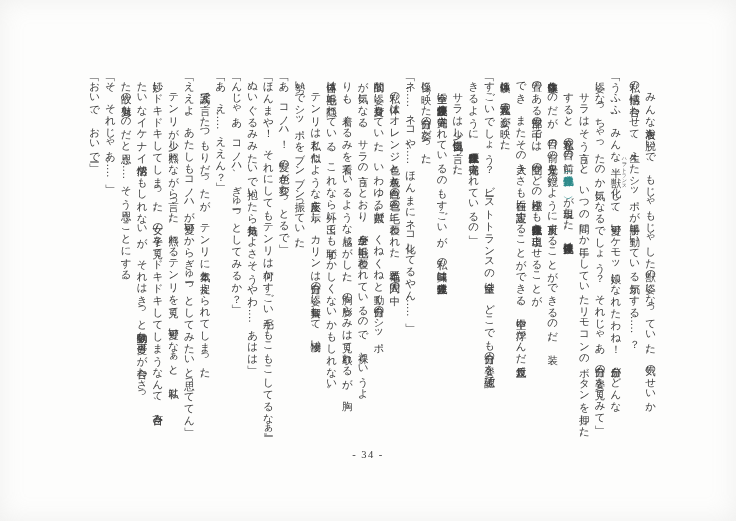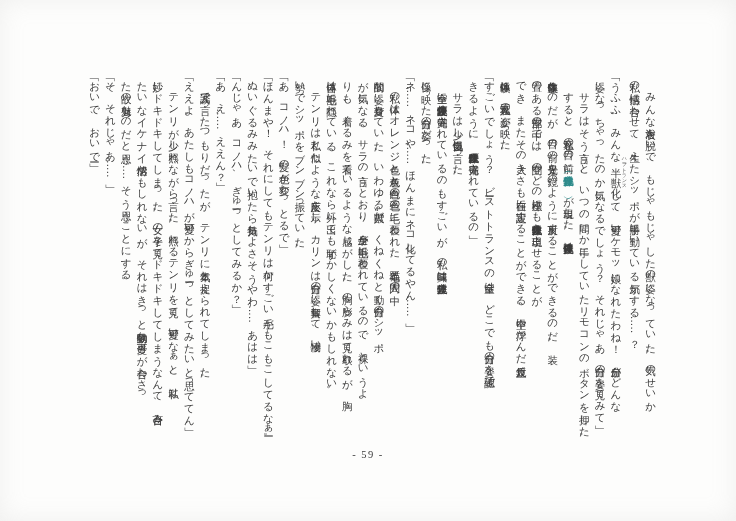--- a/index.html
+++ b/index.html
@@ -93,14 +93,14 @@
       <p class="line"><span>「あ、え……ええん？」</span></p>
       <p class="line indent"><span>冗談で言ったつもりだったが、テンリに本気と捉えられてしまった。</span></p>
       <p class="line"><span>「ええよ。あたしもコノハが可愛いからぎゅーっとしてみたいと思っててん」</span></p>
       <p class="line indent"><span>テンリが少し照れながら言った。照れるテンリを見て、可愛いなぁと、私は</span></p>
       <p class="line"><span>妙にドキドキしてしまった。女の子を見てドキドキしてしまうなんて、百合み</span></p>
       <p class="line"><span>たいなイケナイ感情かもしれないが、それはきっと動物的な可愛さが合わさっ</span></p>
       <p class="line"><span>た故の魅力なのだと思う……そう思うことにする。</span></p>
       <p class="line"><span>「そ、それじゃあ……」</span></p>
       <p class="line"><span>「おいで、おいでー」</span></p>
     </div>
-  <div class="page-number">- 59 -</div>
+  <div class="page-number">- 34 -</div>
 </div>
 
 </body></html>

